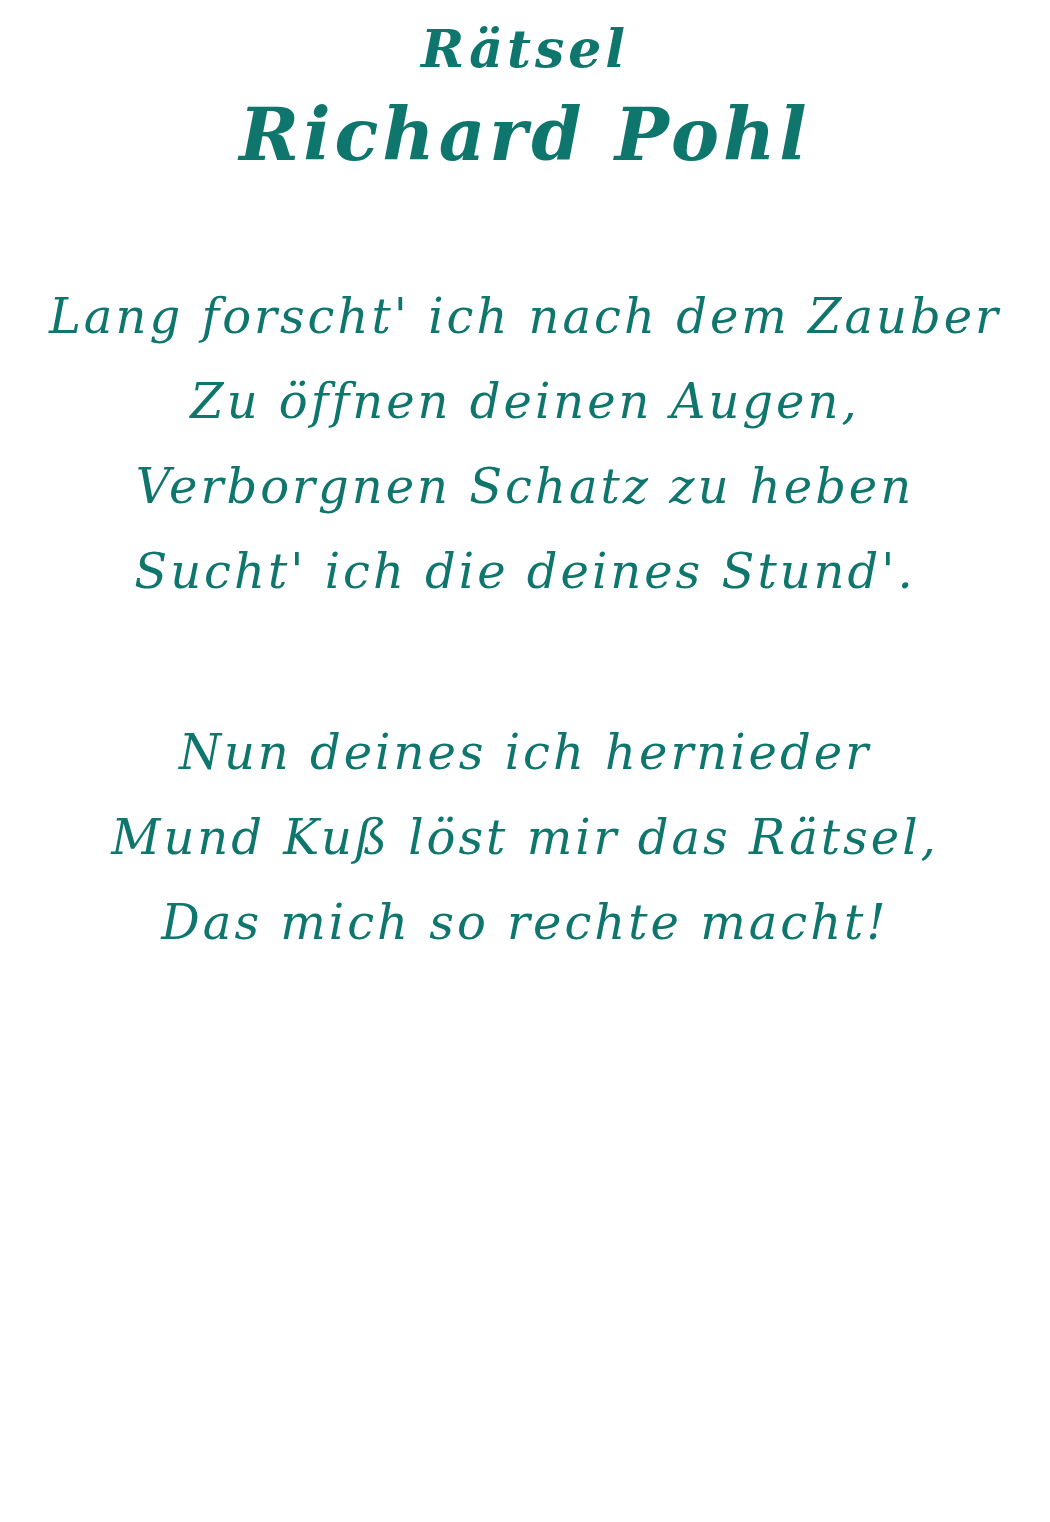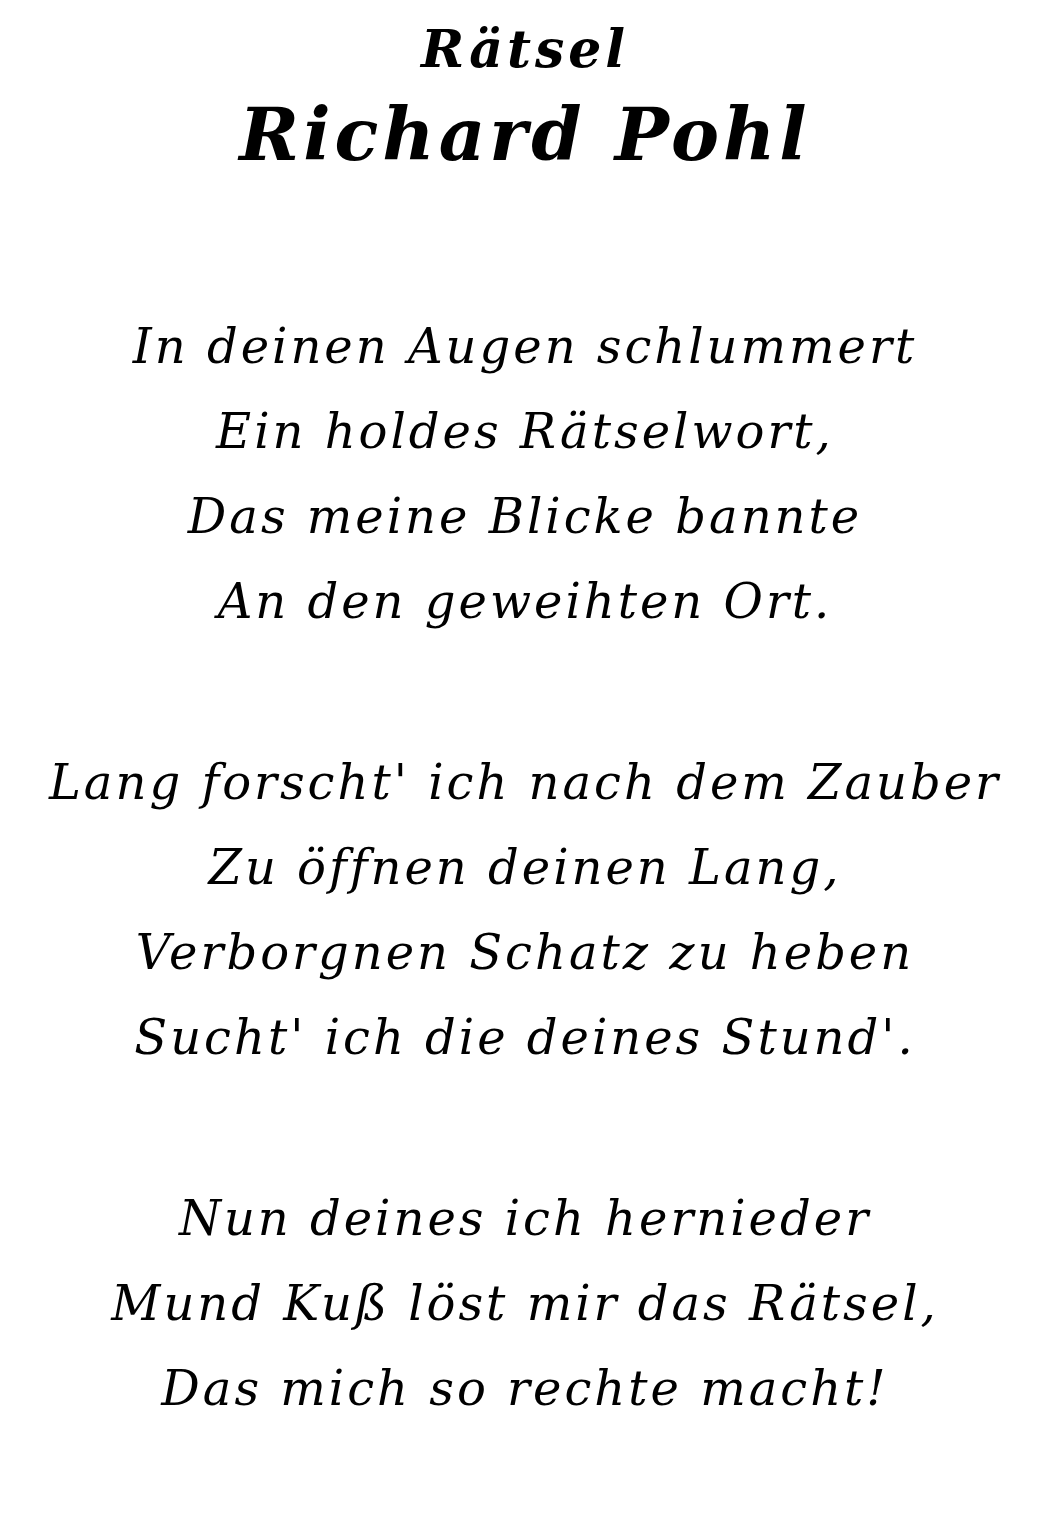--- a/index.html
+++ b/index.html
@@ -8,21 +8,21 @@
     background: #ffffff;
   }
   .page {
     position: relative;
     width: 1050px;
     height: 1522px;
     background: #ffffff;
     overflow: hidden;
     font-family: "DejaVu Serif", serif;
     font-style: italic;
-    color: #000000;
+    color: #0f766e;
     text-align: center;
   }
   .poem-header {
     padding-top: 6px;
   }
   .poem-title {
     font-size: 52px;
     line-height: 86px;
     letter-spacing: 4px;
     font-weight: bold;
@@ -49,30 +49,24 @@
 </head>
 <body>
 
 <div class="page">
 
   <div class="poem-header">
     <div class="poem-title">Rätsel</div>
     <div class="poem-author">Richard Pohl</div>
   </div>
 
-  <div class="stanza first">
-    <div class="poem-line">In deinen Augen schlummert</div>
-    <div class="poem-line">Ein holdes Rätselwort,</div>
-    <div class="poem-line">Das meine Blicke bannte</div>
-    <div class="poem-line">An den geweihten Ort.</div>
-  </div>
 
   <div class="stanza">
     <div class="poem-line">Lang forscht' ich nach dem Zauber</div>
-    <div class="poem-line">Zu öffnen deinen Lang,</div>
+    <div class="poem-line">Zu öffnen deinen Augen,</div>
     <div class="poem-line">Verborgnen Schatz zu heben</div>
     <div class="poem-line">Sucht' ich die deines Stund'.</div>
   </div>
 
   <div class="stanza">
     <div class="poem-line">Nun deines ich hernieder</div>
     <div class="poem-line">Mund Kuß löst mir das Rätsel,</div>
     <div class="poem-line">Das mich so rechte macht!</div>
   </div>
 

